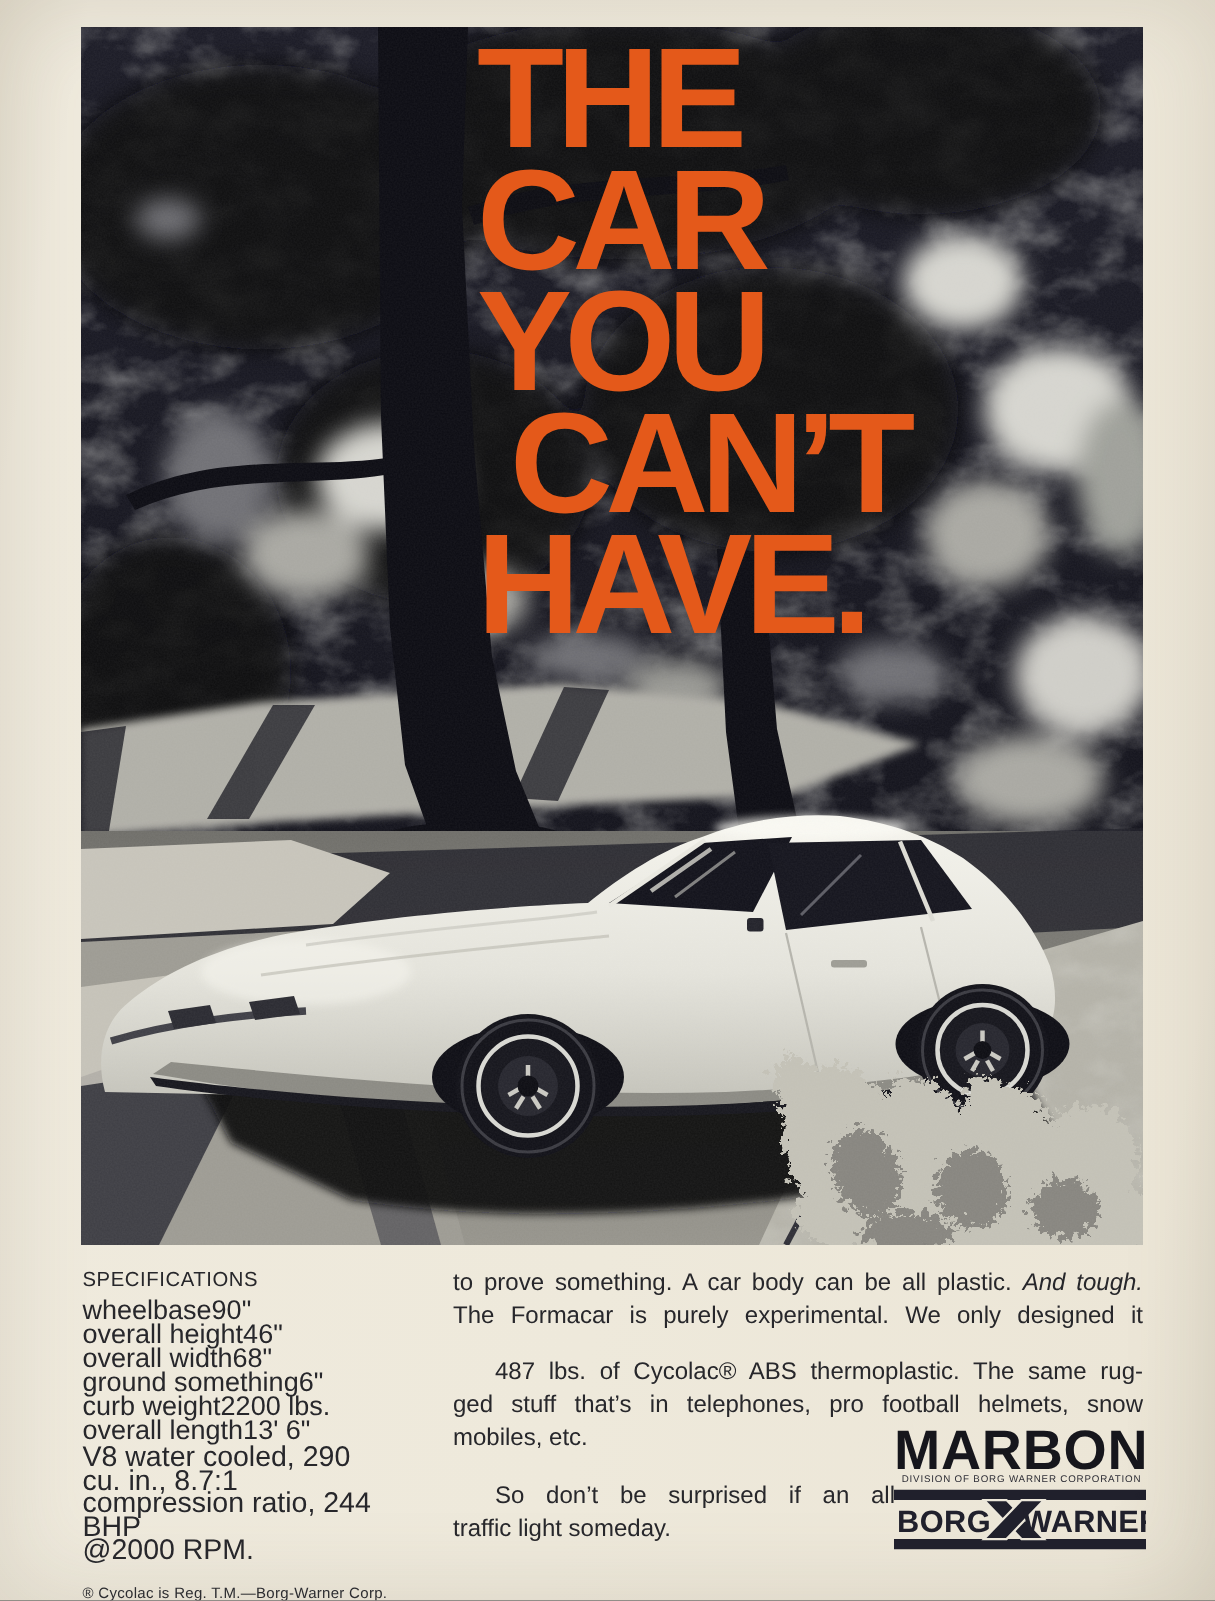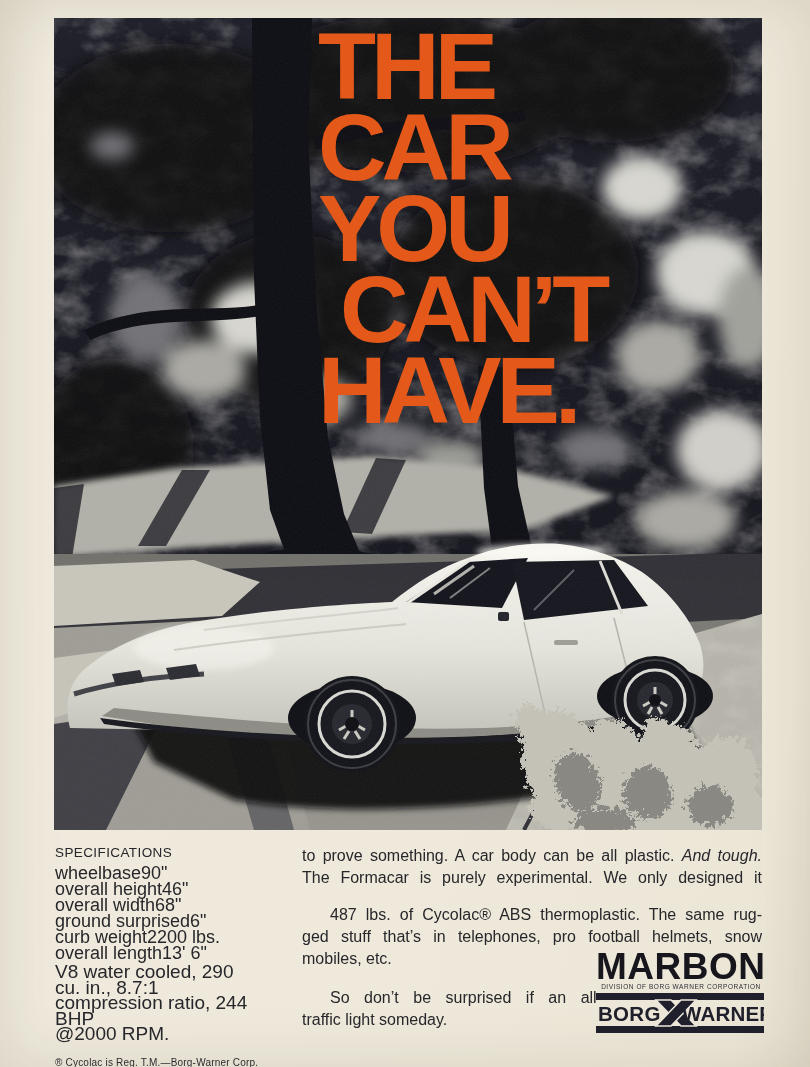--- a/index.html
+++ b/index.html
@@ -266,21 +266,21 @@
       </div>
       <div class="spec-row">
         <span>overall height</span>
         <span>46"</span>
       </div>
       <div class="spec-row">
         <span>overall width</span>
         <span>68"</span>
       </div>
       <div class="spec-row">
-        <span>ground surprised</span>
+        <span>ground something</span>
         <span>6"</span>
       </div>
       <div class="spec-row">
         <span>curb weight</span>
         <span>2200 lbs.</span>
       </div>
       <div class="spec-row">
         <span>overall length</span>
         <span>13' 6"</span>
       </div>

